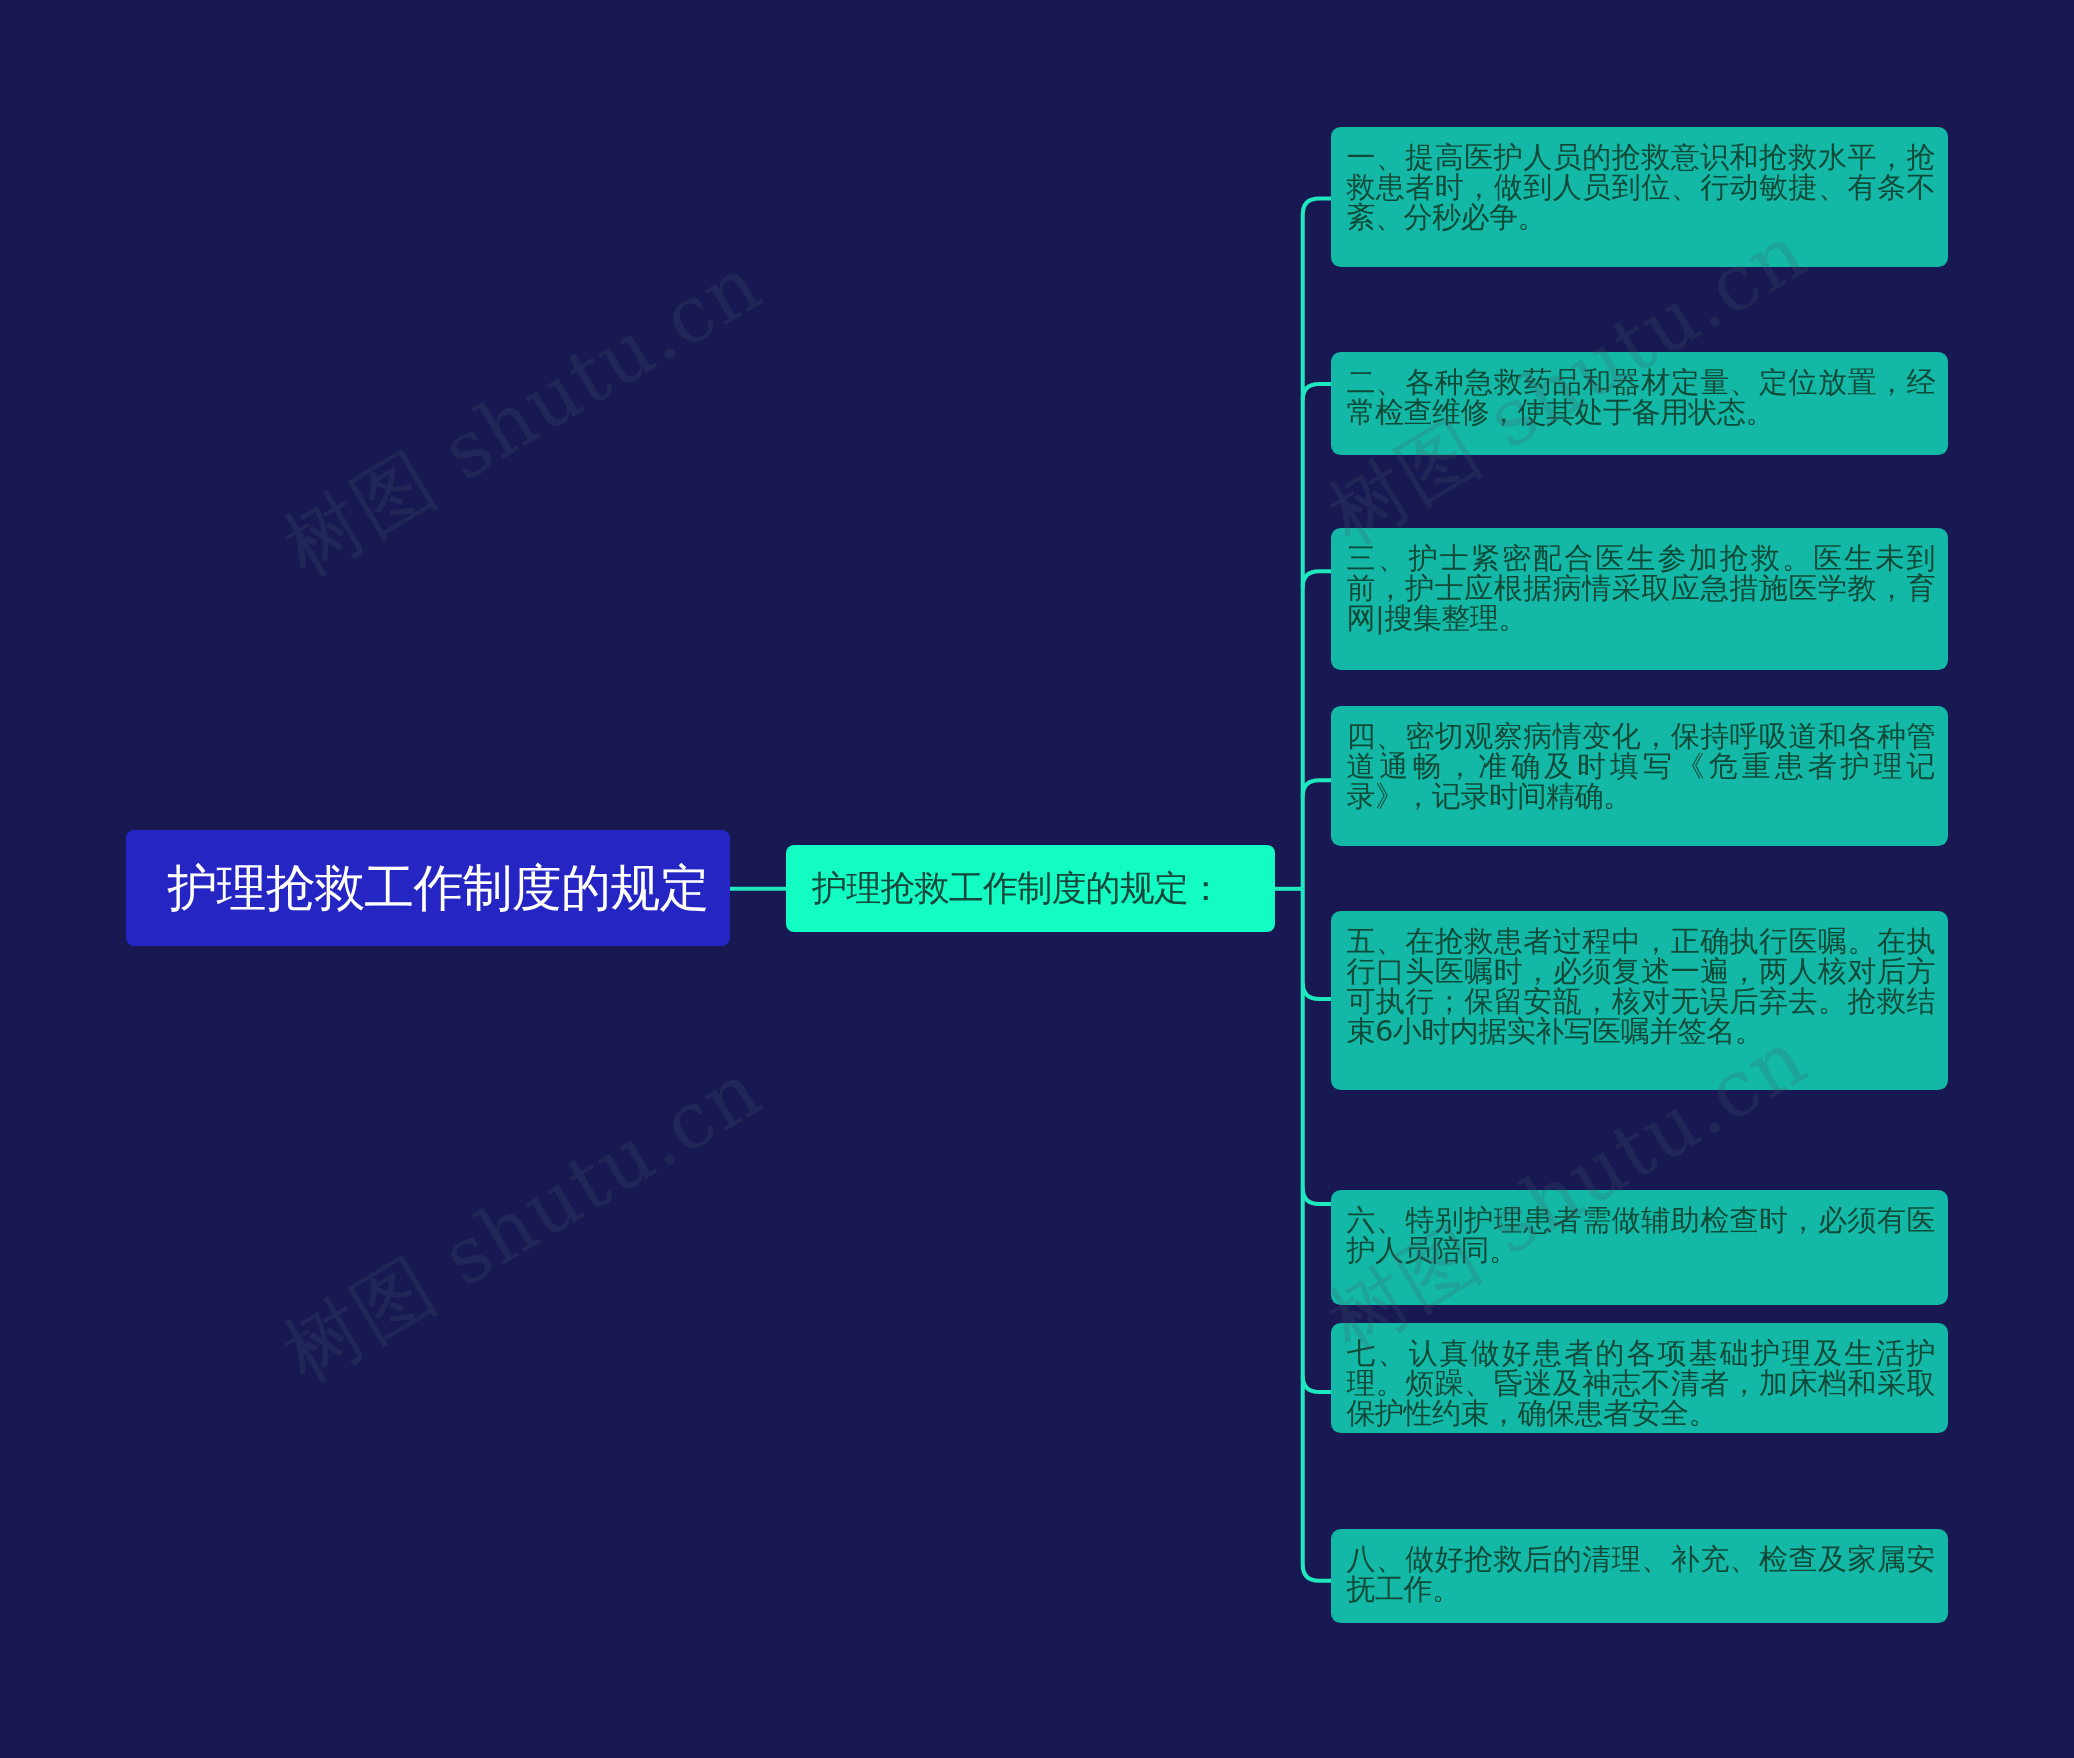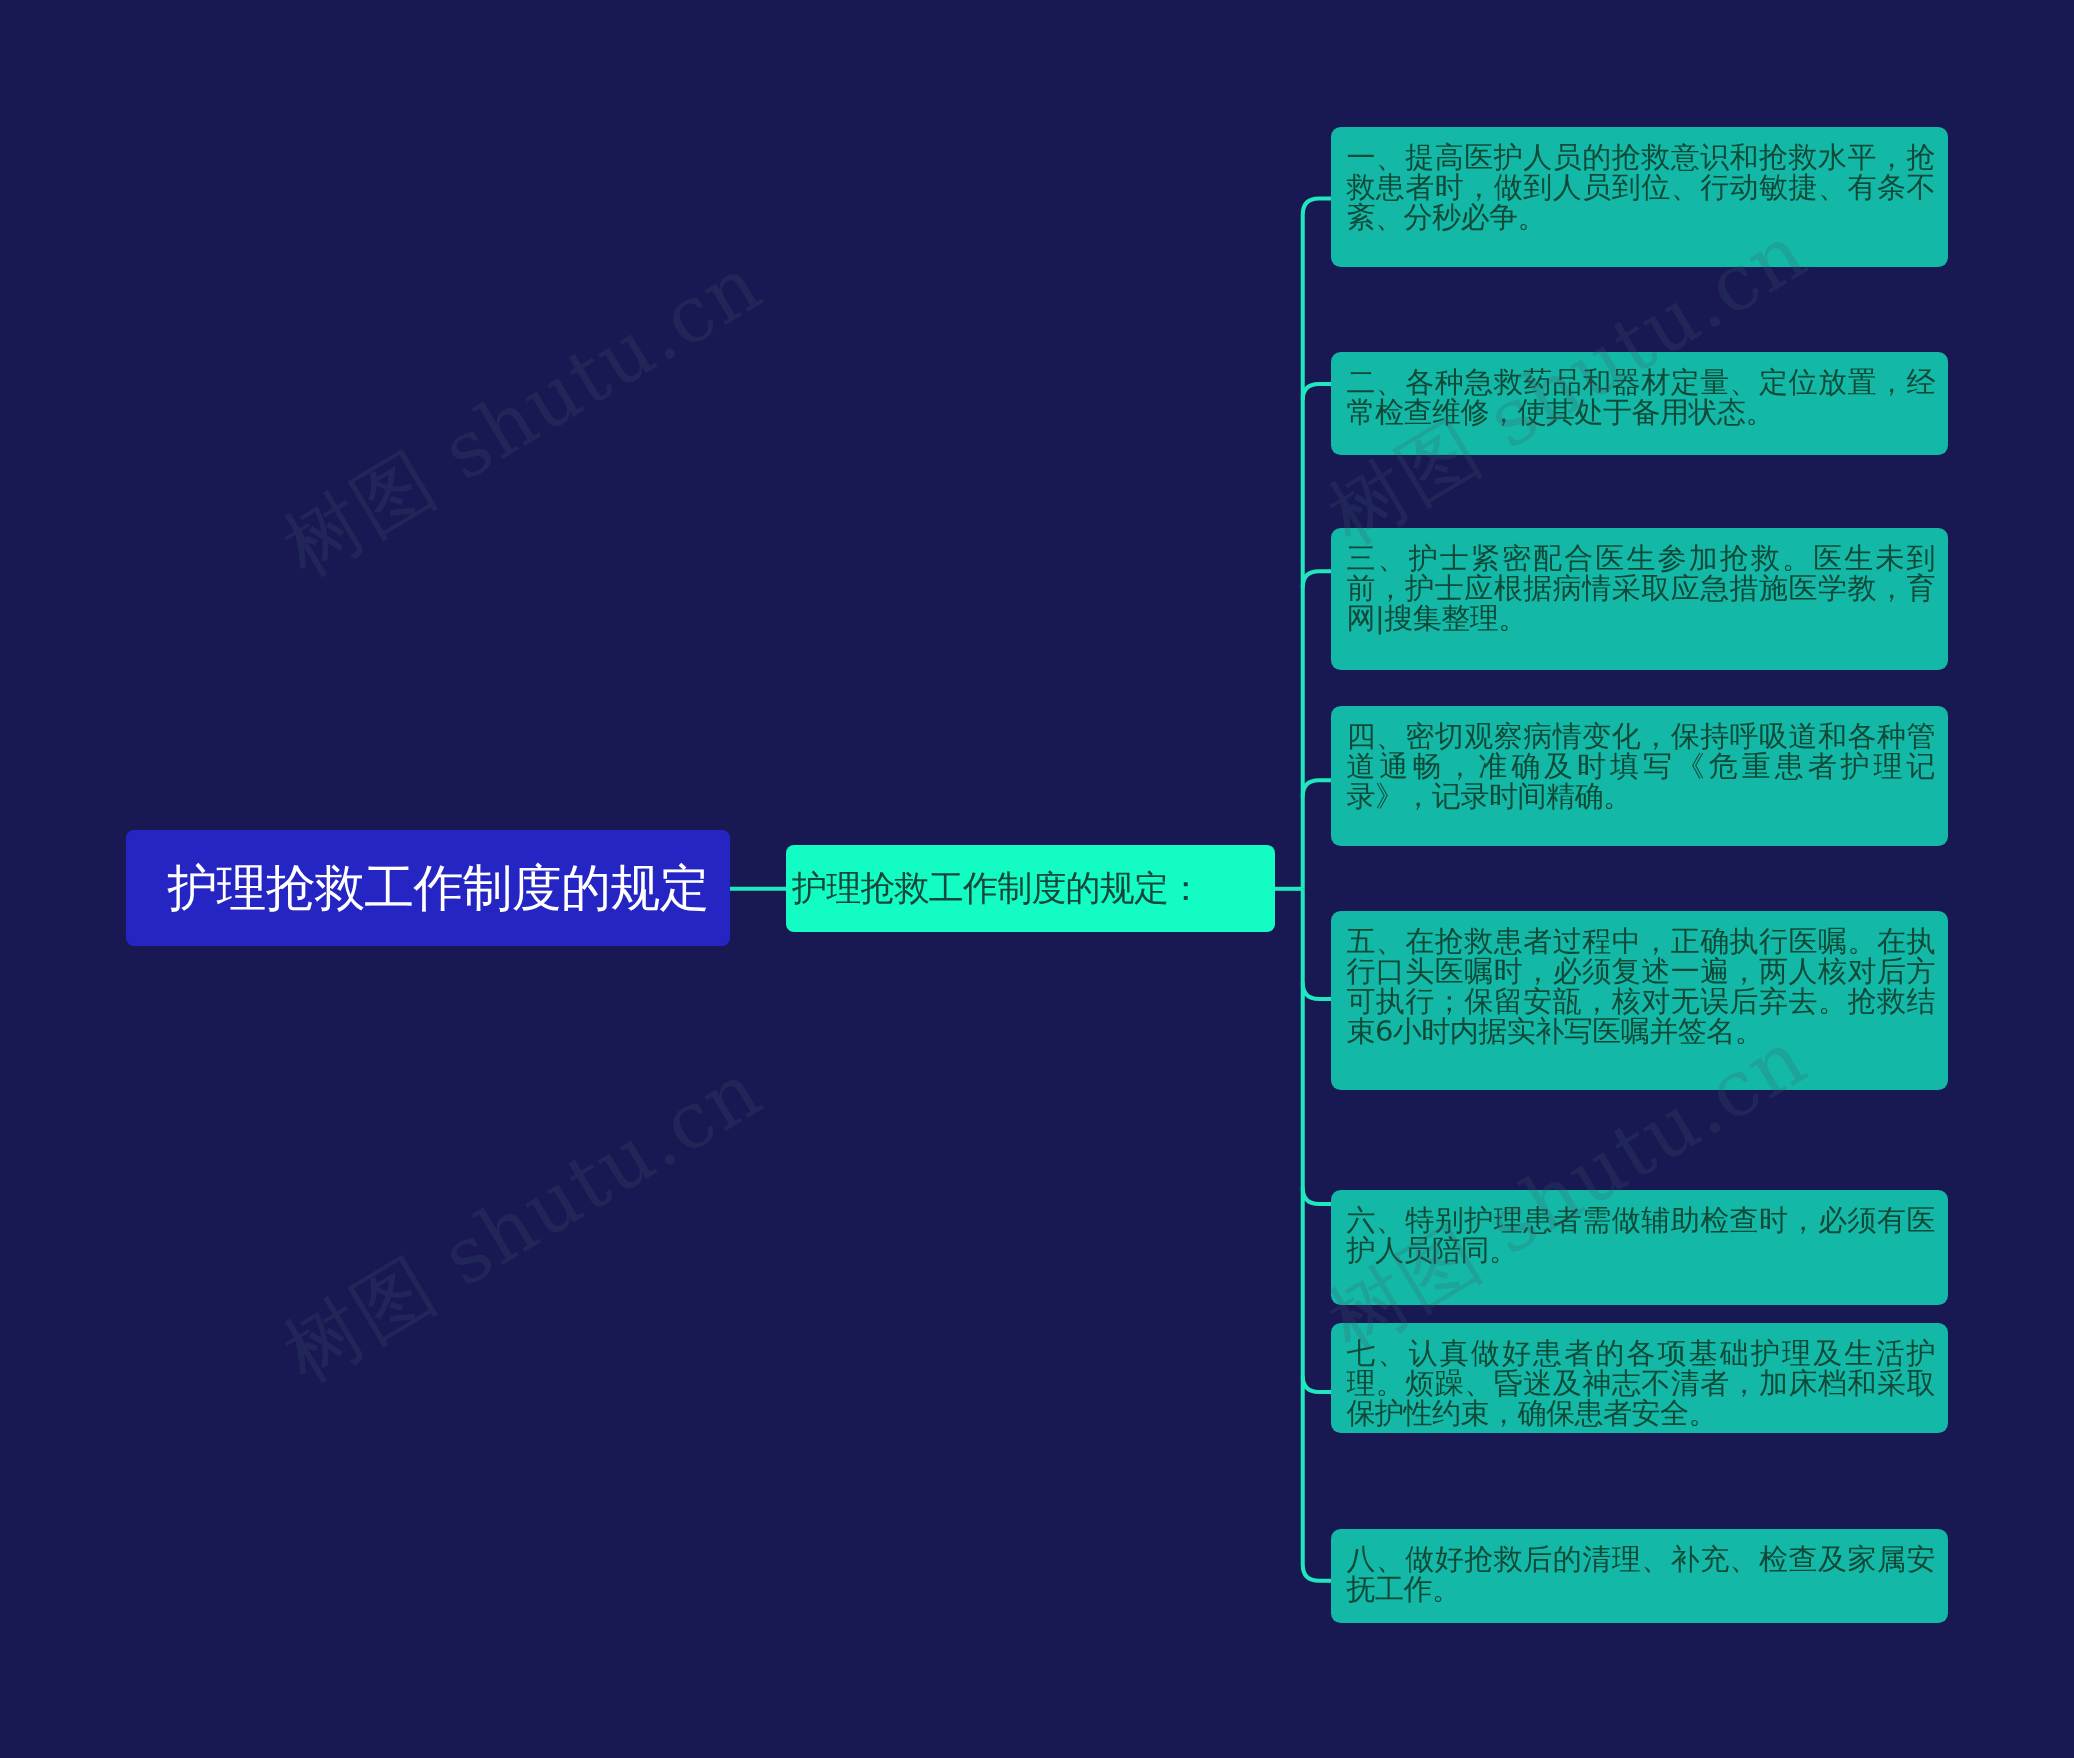--- a/index.html
+++ b/index.html
@@ -24,21 +24,21 @@
   .node { position: absolute; box-sizing: border-box; z-index: 2; }
   .root {
     left: 126px; top: 830px; width: 604px; height: 116px;
     background: #2525c3; border-radius: 8px;
     display: flex; align-items: center; justify-content: center;
     color: #ffffff; font-size: 50px; letter-spacing: -0.8px; padding-left: 20px;
   }
   .sub {
     left: 786px; top: 845px; width: 489px; height: 87px;
     background: #12fcc4; border-radius: 8px;
-    display: flex; align-items: center; padding-left: 6px;
+    display: flex; align-items: center; padding-left: 26px;
     color: #14473a; font-size: 35px; letter-spacing: -0.8px;
   }
   .leaf {
     left: 1331px; width: 617px;
     background: #14b8a6; border-radius: 9.7px;
     color: #0f4a38; font-size: 29px; line-height: 30px;
     padding: 15.4px 13px 0 15.4px;
     text-align: justify;
     letter-spacing: -0.5px;
     word-break: break-all;

